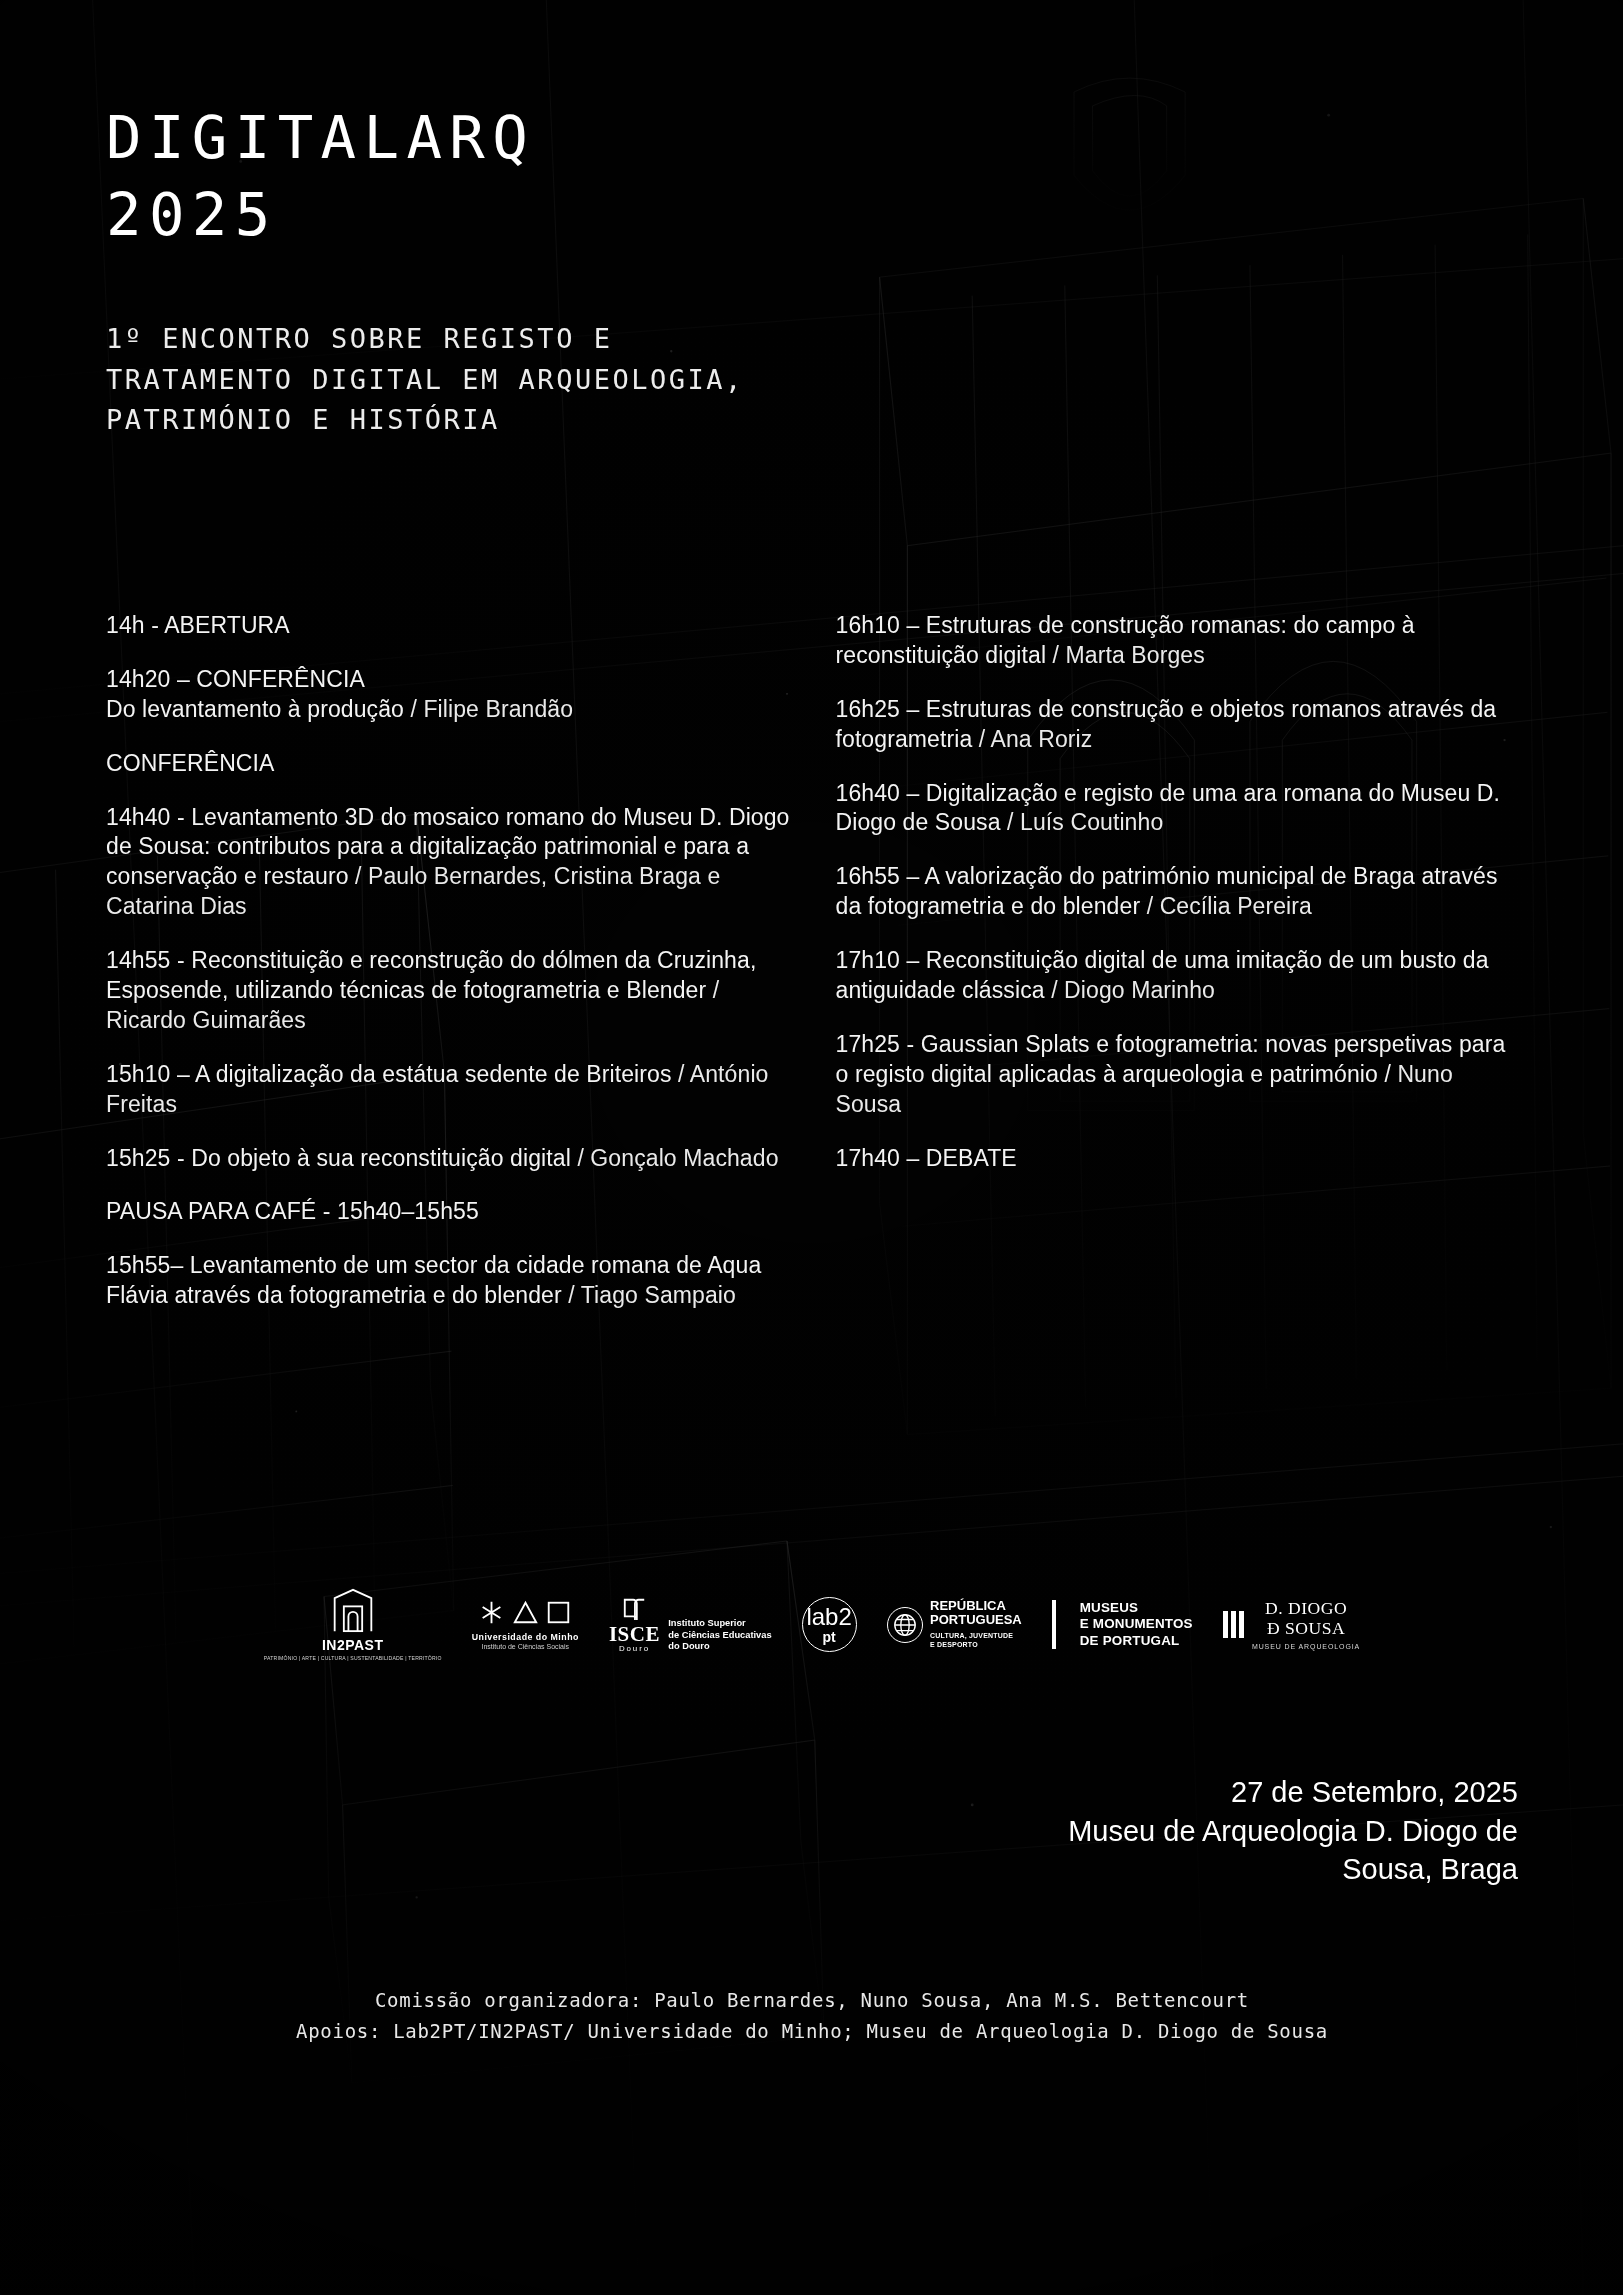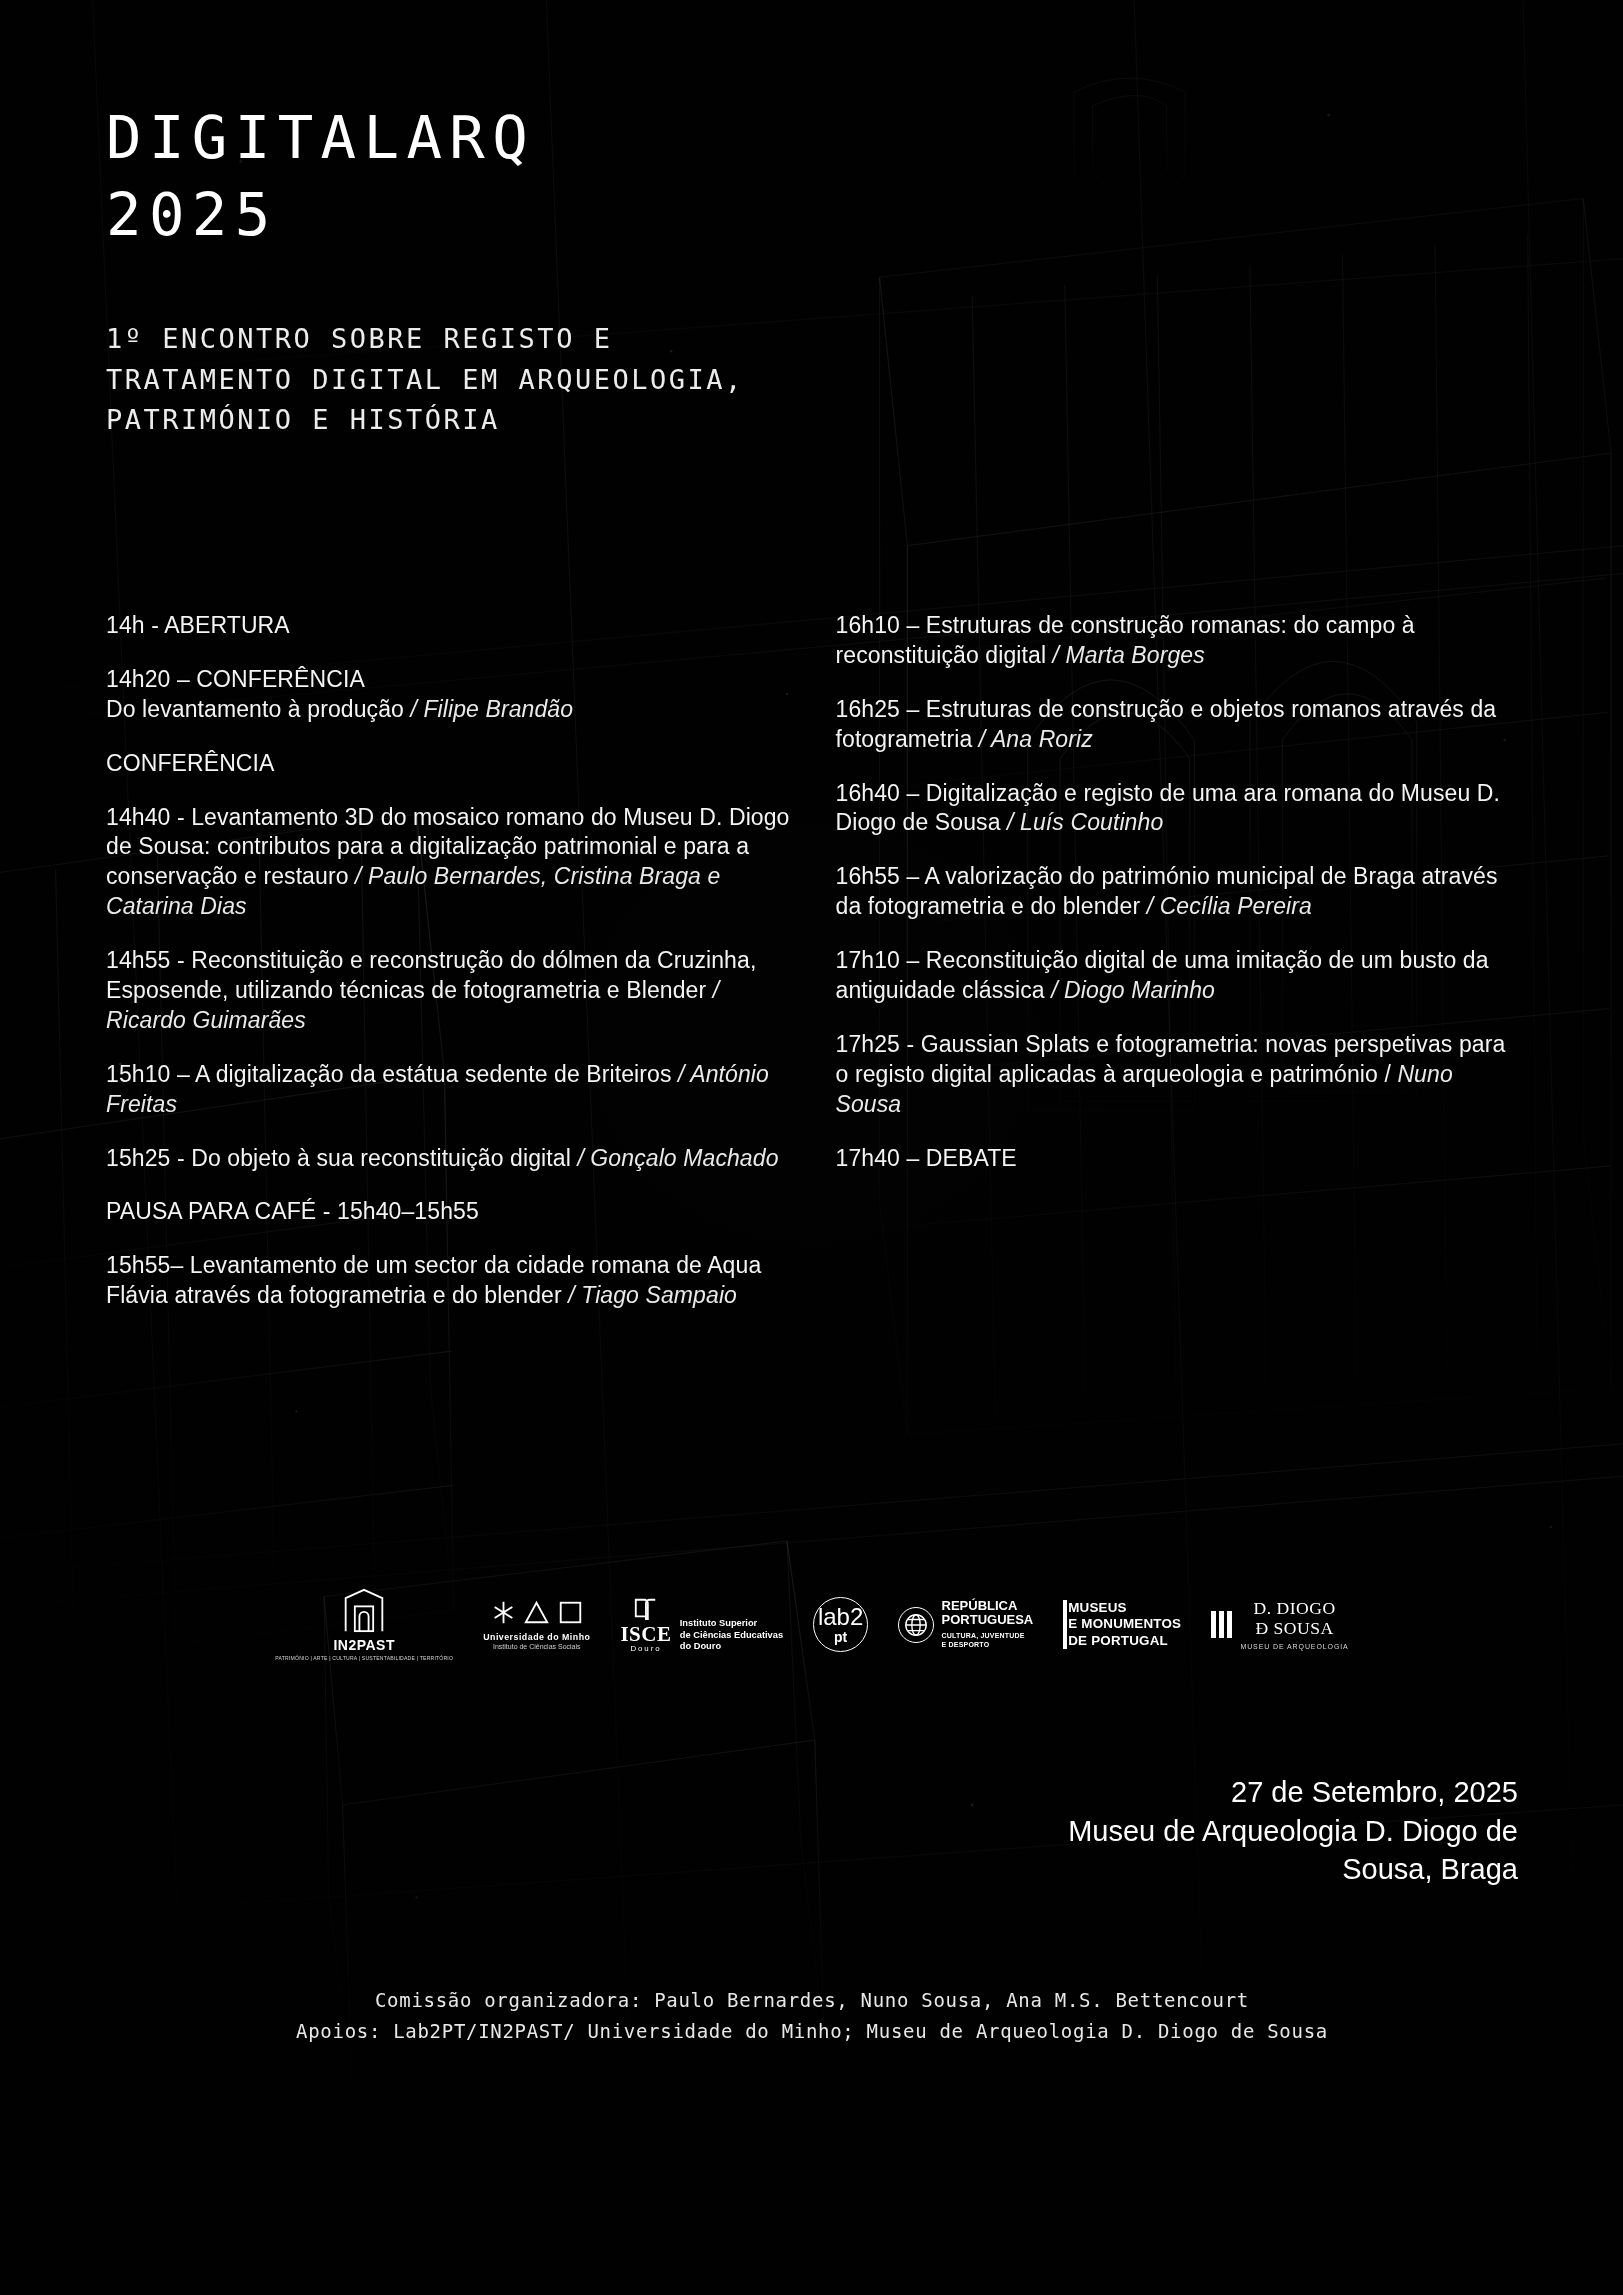--- a/index.html
+++ b/index.html
@@ -81,21 +81,20 @@
   }
   .entry {
     margin-bottom: 24px;
     font-size: 23px;
     line-height: 1.30;
     color: #f4f4f4;
     letter-spacing: 0.1px;
   }
   .entry:last-child { margin-bottom: 0; }
   .entry .who {
-    font-style: italic;
     color: #eaeaea;
   }
 
   
   .venue {
     position: absolute;
     right: 106px;
     top: 1773px;
     width: 722px;
     text-align: right;
@@ -170,21 +169,21 @@
   }
   .logo-lab2pt .l1 { font-size: 24px; font-weight: normal; }
   .logo-lab2pt .l2 { font-size: 14px; font-weight: bold; margin-top: 0.9px; }
 
   .logo-rp .wrap { display: flex; align-items: center; gap: 7.4px; }
   .logo-rp .seal { width: 36px; height: 36px; border-radius: 50%; border: 1.4px solid #fff; display:flex; align-items:center; justify-content:center; font-size: 15.7px;}
   .logo-rp .txt { text-align: left; }
   .logo-rp .t1 { font-size: 13px; font-weight: bold; line-height: 1.05; }
   .logo-rp .t2 { font-size: 7px; font-weight: bold; margin-top: 4.6px; line-height: 1.3; letter-spacing: 0.2px;}
 
-  .logo-mmp { text-align: left; border-left: 4.2px solid #fff; padding-left: 1px; }
+  .logo-mmp { text-align: left; border-left: 4.2px solid #fff; padding-left: 24px; }
   .logo-mmp .t { font-size: 13.4px; font-weight: bold; line-height: 1.2; letter-spacing: 0.2px; }
 
   .logo-dds .wrap { display:flex; align-items:center; gap: 8.3px;}
   .logo-dds .bars { display:flex; gap:2.8px; }
   .logo-dds .bars i { display:block; width:5.1px; height:27px; background:#fff;}
   .logo-dds .txt { text-align:center; }
   .logo-dds .t1 { font-family:"Liberation Serif", serif; font-size: 17.6px; letter-spacing: 0.5px; line-height:1.12;}
   .logo-dds .t2 { font-size: 7px; letter-spacing: 0.9px; color:#d8d8d8; margin-top: 3.7px;}
 </style>
 </head>

